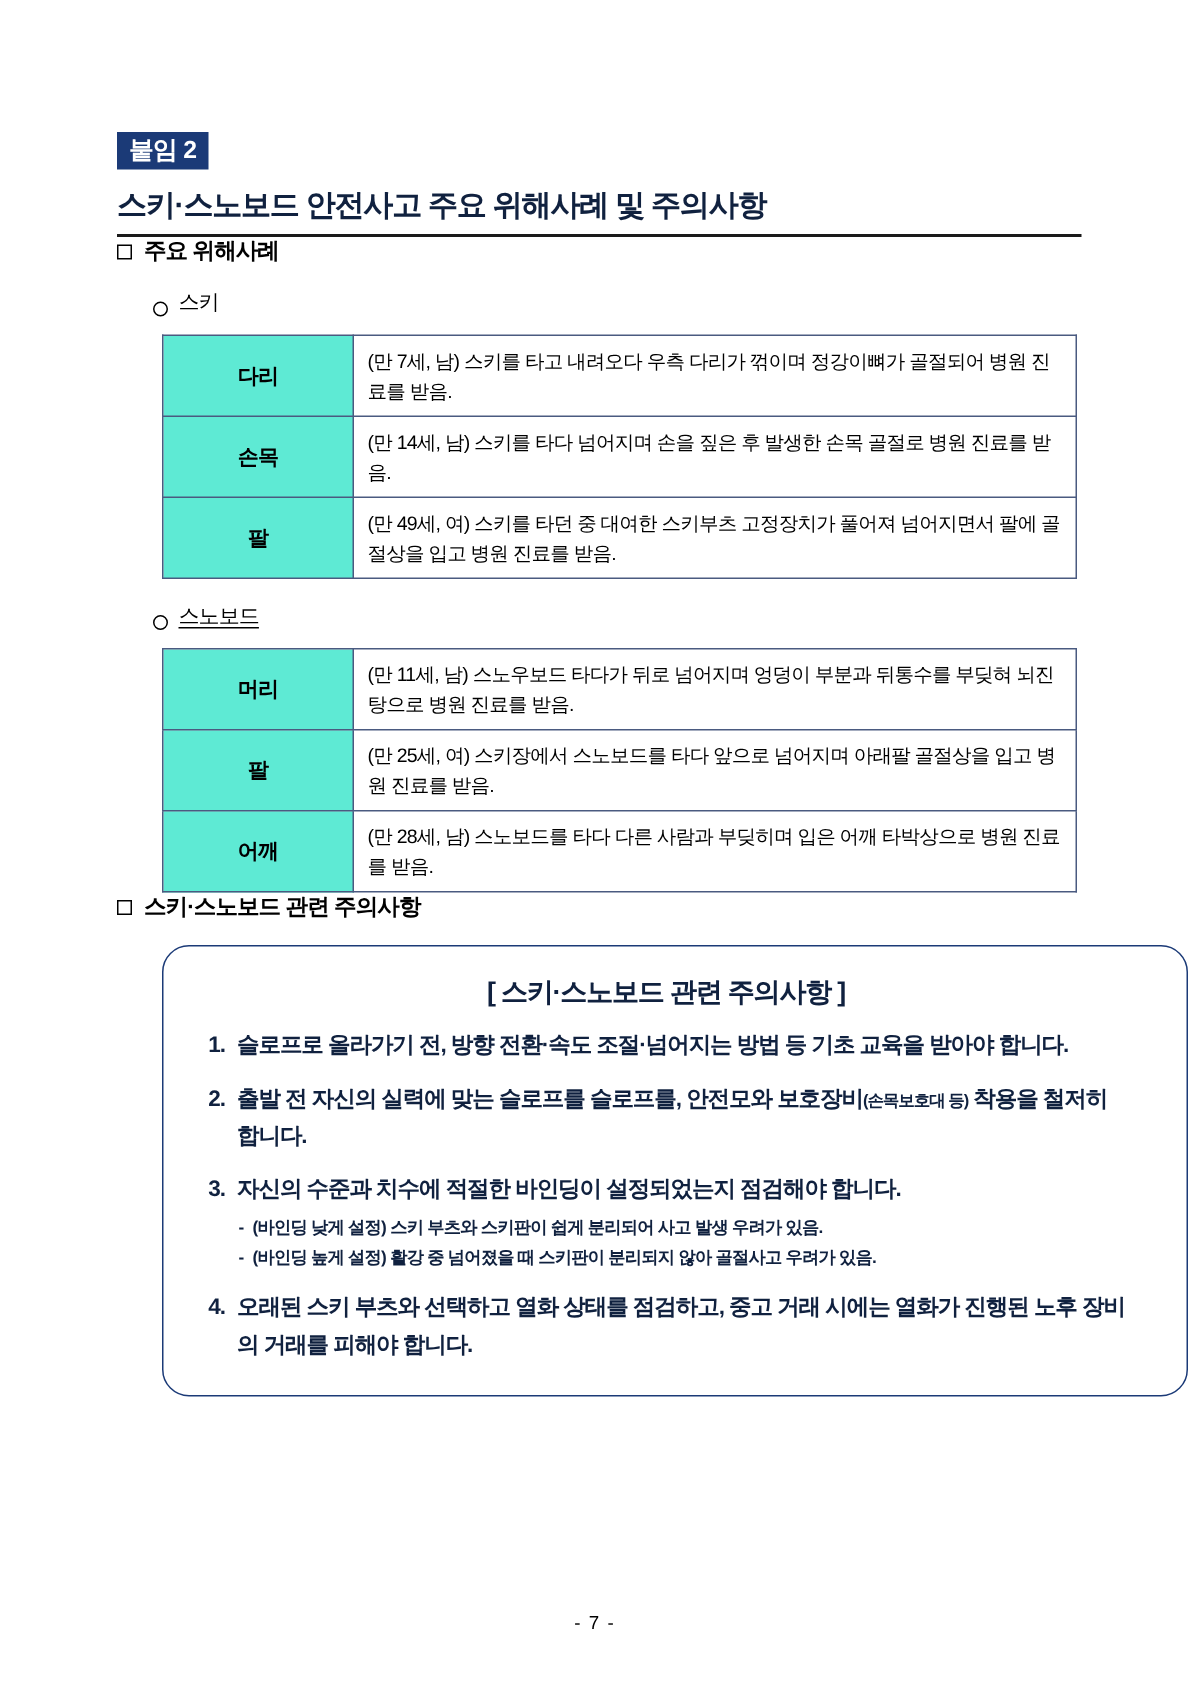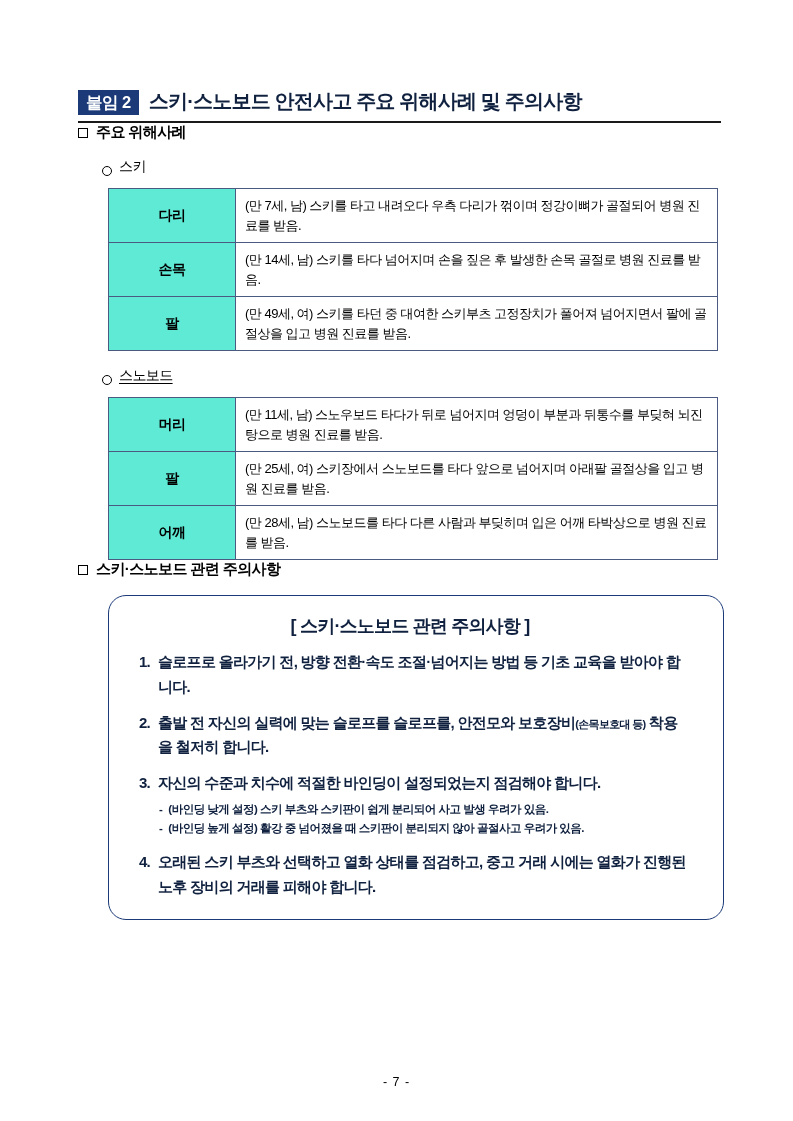--- a/index.html
+++ b/index.html
@@ -20,24 +20,25 @@
     left: 0; top: 0;
     width: 793px;
     height: 1121px;
     box-sizing: border-box;
     padding: 88px 72px 0 78px;
   }
 
   
   .title-row {
     display: flex;
-    align-items: flex-end;
+    align-items: flex-start;
     gap: 10px;
     border-bottom: 2.5px solid #1a1a1a;
     padding-bottom: 6px;
+    flex-direction: column;
   }
   .title-badge {
     background: #1b3a77;
     color: #ffffff;
     font-size: 16.5px;
     font-weight: bold;
     padding: 3px 8px 4px 8px;
     letter-spacing: -0.5px;
     line-height: 1.1;
     white-space: nowrap;
@@ -112,21 +113,21 @@
     font-size: 14px;
   }
   table.cases td.desc {
     text-align: left;
   }
 
   
   .notice-box {
     margin-top: 16px;
     margin-left: 30px;
-    width: 616px;
+    width: 684px;
     border: 1.6px solid #1b3a77;
     border-radius: 18px;
     box-sizing: border-box;
     padding: 18px 36px 20px 24px;
   }
   .notice-title {
     text-align: center;
     font-size: 18px;
     font-weight: bold;
     letter-spacing: -0.8px;

